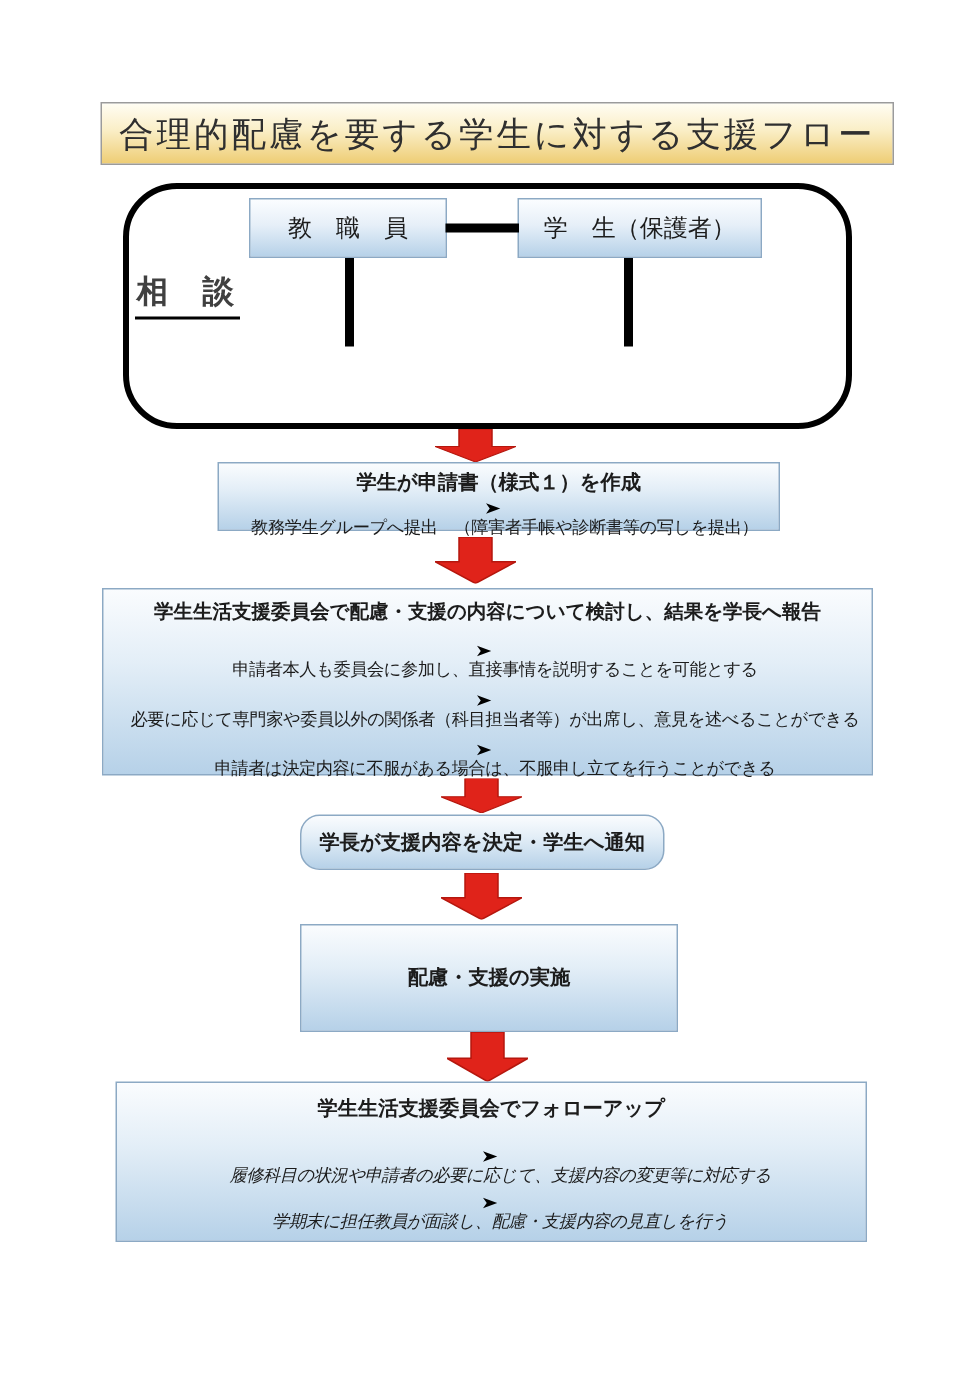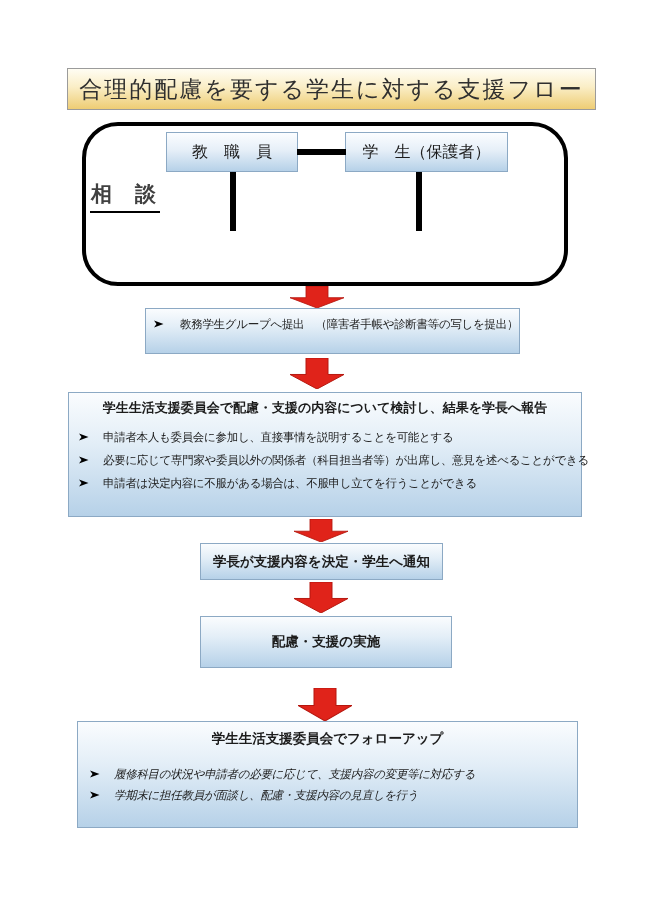--- a/index.html
+++ b/index.html
@@ -48,30 +48,30 @@
   .arrow-5{left:298px;top:688px;width:54px;height:33px;}
   
   .step{
     position:absolute;box-sizing:border-box;border:1px solid #8ca9c4;
     background:linear-gradient(180deg,#fafcfe 0%,#e3eef7 40%,#b6d1e8 100%);
     color:#1c1c1c;
   }
   .step-title{font-weight:bold;font-size:13.5px;text-align:center;white-space:nowrap;}
   .step-1{left:145px;top:308px;width:375px;height:46px;padding-top:4px;}
   .step-2{left:68px;top:392px;width:514px;height:125px;padding-top:6px;}
-  .step-3{left:200px;top:543px;width:243px;height:37px;display:flex;align-items:center;justify-content:center;}
-  .step-4{left:200px;top:616px;width:252px;height:52px;display:flex;align-items:center;justify-content:center;}
+  .step-3{left:200px;top:543px;width:243px;height:37px;display:flex;align-items:center;justify-content:center;border-radius:13px;}
+  .step-4{left:200px;top:616px;width:252px;height:72px;display:flex;align-items:center;justify-content:center;}
   .step-5{left:77px;top:721px;width:501px;height:107px;padding-top:8px;}
   .bullets{margin:0;}
   .step-1 .bullets{margin-top:3px;padding-left:8px;}
   .step-2 .bullets{margin-top:12px;padding-left:10px;}
   .step-5 .bullets{margin-top:18px;padding-left:12px;}
   .bullet{
     display:flex;align-items:center;font-size:11.5px;letter-spacing:-0.3px;
-    white-space:nowrap;line-height:16px;
+    white-space:nowrap;line-height:16px;flex-direction:column;
   }
   .step-2 .bullet{margin-bottom:7px;}
   .step-5 .bullet{margin-bottom:5px;font-style:italic;}
   .bullet .marker{flex:0 0 auto;margin-right:14px;display:inline-flex;}
   .step-1 .bullet .marker{margin-right:16px;}
 </style>
 </head>
 <body>
 
 <div id="canvas">
@@ -106,20 +106,21 @@
         <polygon points="16,0 38,0 38,17 54,17 27,32 0,17 16,17"></polygon>
       </svg>
   </div>
   <div class="arrow arrow-5">
     <svg viewBox="0 0 54 32" preserveAspectRatio="none">
         <polygon points="16,0 38,0 38,17 54,17 27,32 0,17 16,17"></polygon>
       </svg>
   </div>
 
   <div class="step step-1">
+    <div class="step-title">学生が申請書（様式１）を作成</div>
     <div class="bullets">
       <div class="bullet">
         <span class="marker">
           <svg width="10" height="10" viewBox="0 0 10 10">
               <polygon points="0,1.5 9.5,5 0,8.5 2.5,5" fill="#000"></polygon>
             </svg>
         </span>
         <span>教務学生グループへ提出　（障害者手帳や診断書等の写しを提出）</span>
       </div>
     </div>

